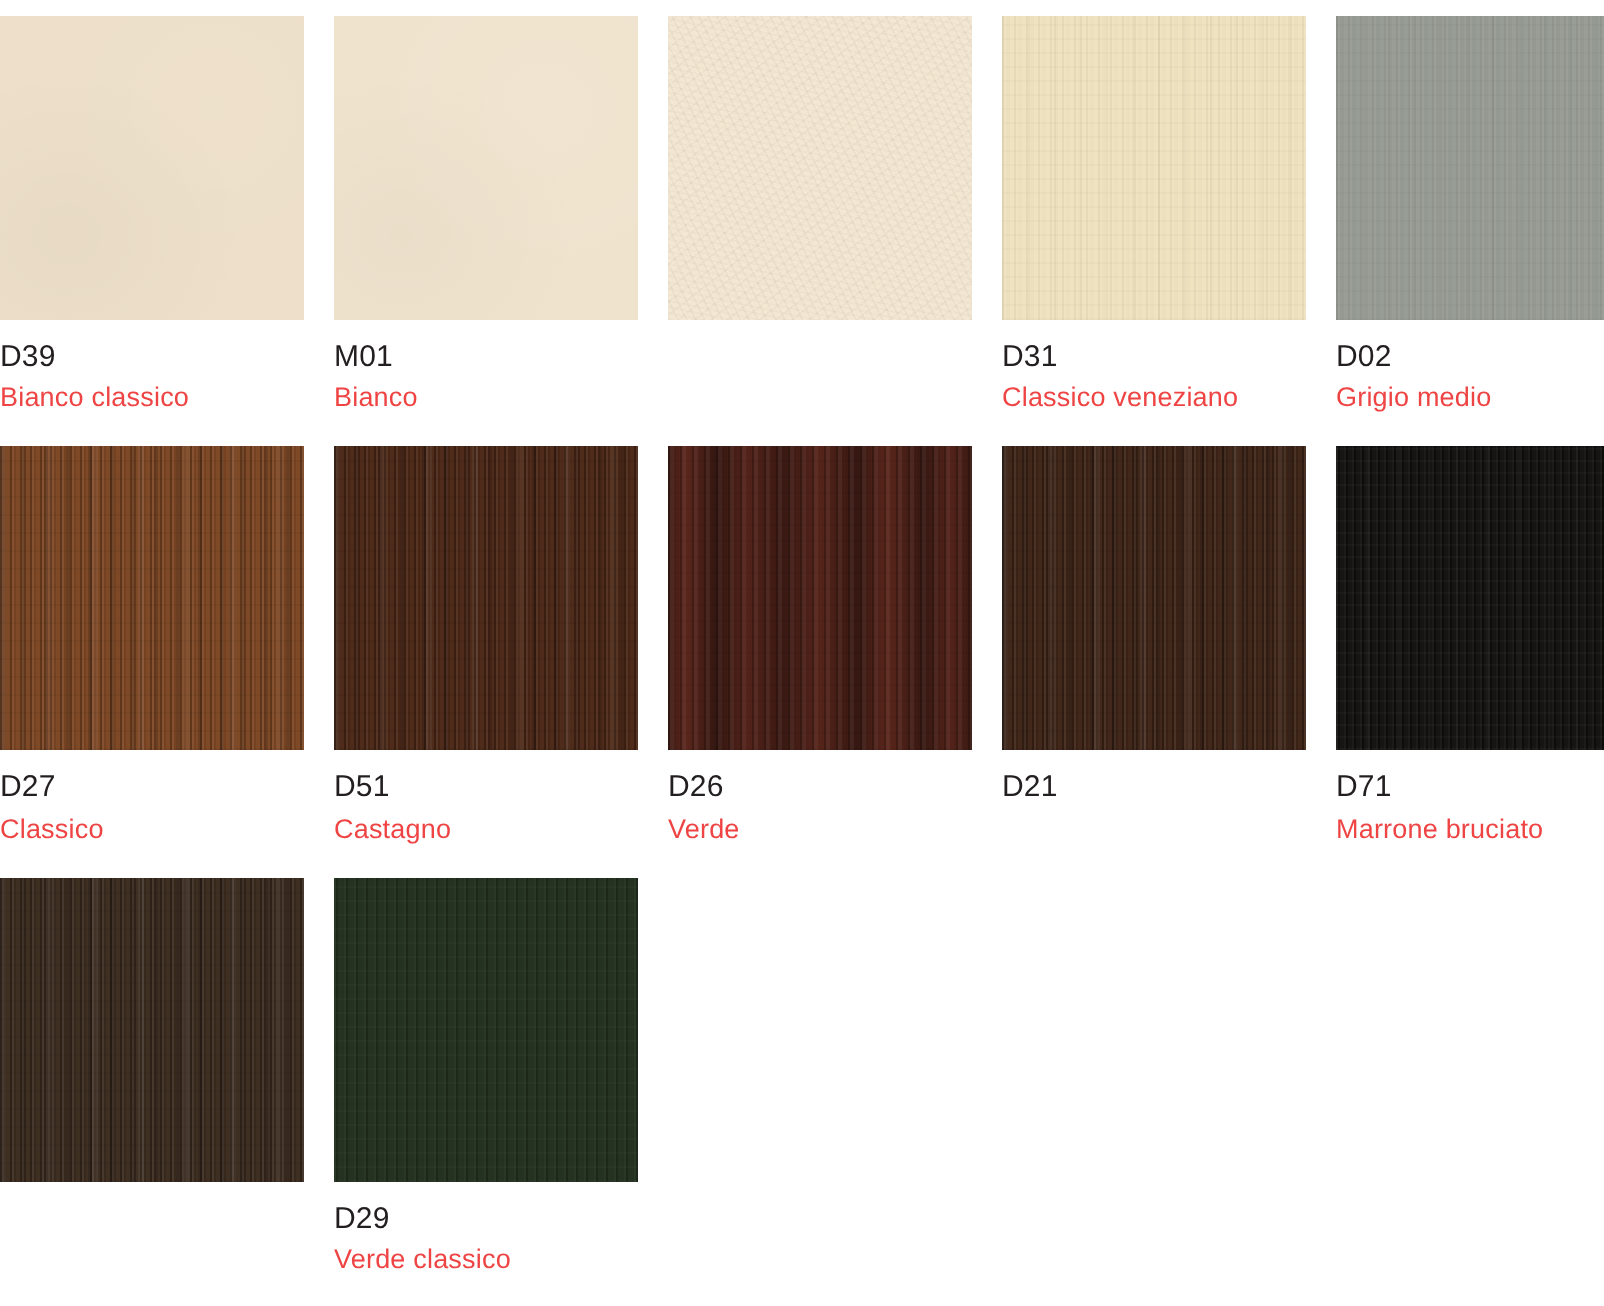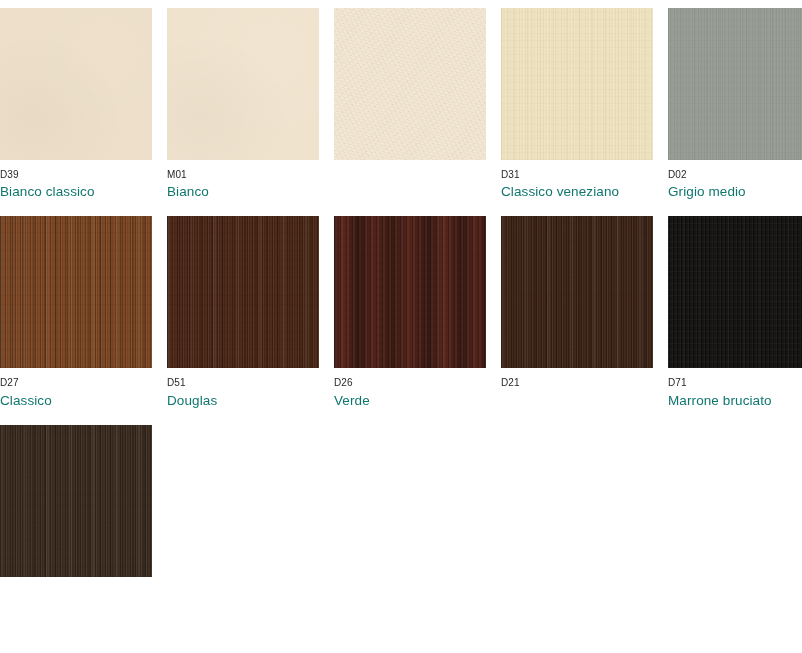--- a/index.html
+++ b/index.html
@@ -45,30 +45,30 @@
   .swatch-chip .tex {
     position: absolute;
     inset: 0;
   }
   .swatch-caption {
     padding-top: 8px;
     line-height: 1.42;
   }
   .swatch-code {
     display: block;
-    font-size: 10px;
+    font-size: 15px;
     font-weight: 400;
     color: #231f20;
     letter-spacing: 0.1px;
   }
   .swatch-name {
     display: block;
     font-size: 13.5px;
     font-weight: 400;
-    color: #0f766e;
+    color: #ef4444;
     letter-spacing: 0.1px;
   }
 
   
   
   .tex-smooth {
     background-image:
       radial-gradient(ellipse at 22% 72%, rgba(0,0,0,0.022), rgba(0,0,0,0) 55%),
       radial-gradient(ellipse at 70% 30%, rgba(255,255,255,0.05), rgba(255,255,255,0) 60%);
   }
@@ -183,21 +183,21 @@
           <span class="swatch-code">D27</span>
           <span class="swatch-name">Classico</span>
         </div>
       </div>
       <div class="swatch-cell">
         <div class="swatch-chip" style="background-color: rgb(74, 38, 21);">
           <div class="tex tex-wood"></div>
         </div>
         <div class="swatch-caption">
           <span class="swatch-code">D51</span>
-          <span class="swatch-name">Douglas</span>
+          <span class="swatch-name">Castagno</span>
         </div>
       </div>
       <div class="swatch-cell">
         <div class="swatch-chip" style="background-color: rgb(74, 32, 24);">
           <div class="tex tex-wood-band"></div>
         </div>
         <div class="swatch-caption">
           <span class="swatch-code">D26</span>
           <span class="swatch-name">Verde</span>
         </div>
@@ -221,14 +221,23 @@
       </div>
     </div>
     <div class="swatch-row">
       <div class="swatch-cell">
         <div class="swatch-chip" style="background-color: rgb(58, 42, 30);">
           <div class="tex tex-wood"></div>
         </div>
         <div class="swatch-caption">
         </div>
       </div>
+      <div class="swatch-cell">
+        <div class="swatch-chip" style="background-color: rgb(34, 48, 31);">
+          <div class="tex tex-green"></div>
+        </div>
+        <div class="swatch-caption">
+          <span class="swatch-code">D29</span>
+          <span class="swatch-name">Verde classico</span>
+        </div>
+      </div>
     </div>
   </div>
 
 </body></html>

